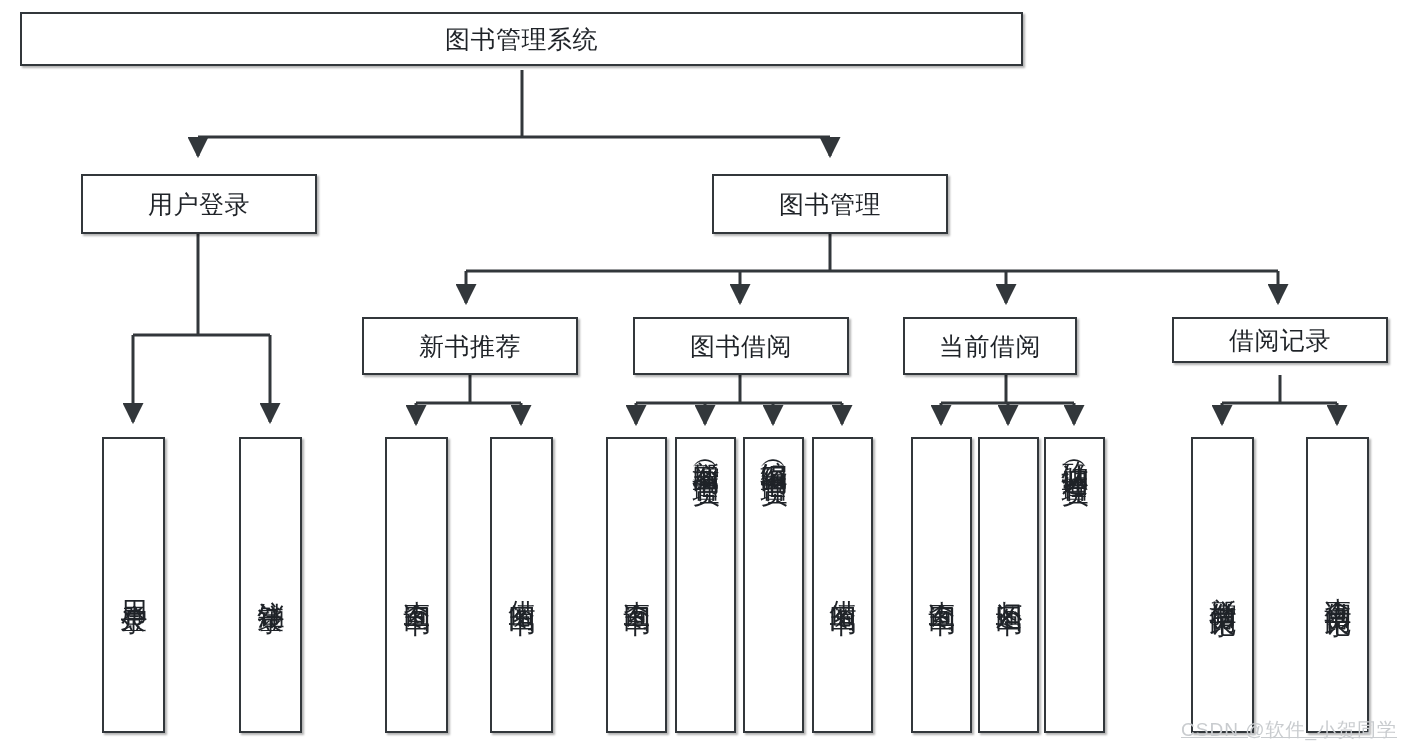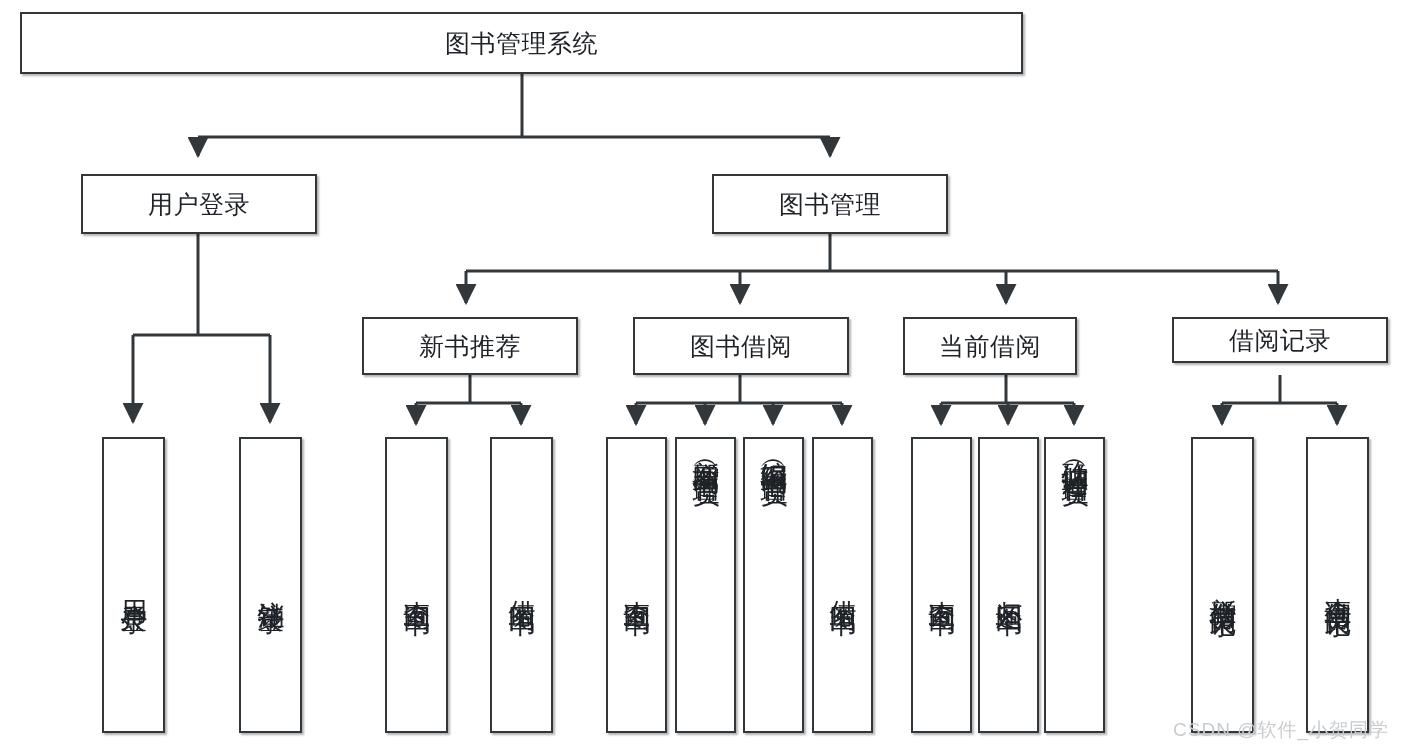--- a/index.html
+++ b/index.html
@@ -58,28 +58,29 @@
     font-size: 27px;
     letter-spacing: 3px;
     margin: 0 auto;
     white-space: nowrap;
   }
   .node.vertical.v-mid {
     align-items: center;
   }
   #watermark {
     position: absolute;
-    right: 16px;
+    right: 8px;
     bottom: 4px;
     font-size: 19px;
     color: #c9cccf;
     letter-spacing: 1px;
     z-index: 5;
     user-select: none;
     white-space: nowrap;
+    text-decoration: underline;
   }
 </style>
 </head>
 <body>
 
 <div id="canvas">
 
   <svg id="edges" viewBox="0 0 1405 747" xmlns="http://www.w3.org/2000/svg">
     <defs>
       <marker id="arrow" viewBox="0 0 10 10" refX="9" refY="5" markerWidth="7" markerHeight="7" orient="auto-start-reverse">
@@ -123,21 +124,21 @@
       <path d="M 1008 403 L 1008 424" marker-end="url(#arrow)"></path>
       <path d="M 1074 403 L 1074 424" marker-end="url(#arrow)"></path>
 
       <path d="M 1280 375 L 1280 403"></path>
       <path d="M 1222 403 L 1337 403"></path>
       <path d="M 1222 403 L 1222 424" marker-end="url(#arrow)"></path>
       <path d="M 1337 403 L 1337 424" marker-end="url(#arrow)"></path>
     </g>
   </svg>
 
-  <div class="node horizontal" style="left:20px; top:12px; width:1003px; height:62px;">
+  <div class="node horizontal" style="left:20px; top:12px; width:1003px; height:54px;">
     <span class="label">图书管理系统</span>
   </div>
 
   <div class="node horizontal" style="left:81px; top:174px; width:236px; height:60px;">
     <span class="label">用户登录</span>
   </div>
 
   <div class="node horizontal" style="left:362px; top:317px; width:216px; height:58px;">
     <span class="label">新书推荐</span>
   </div>

